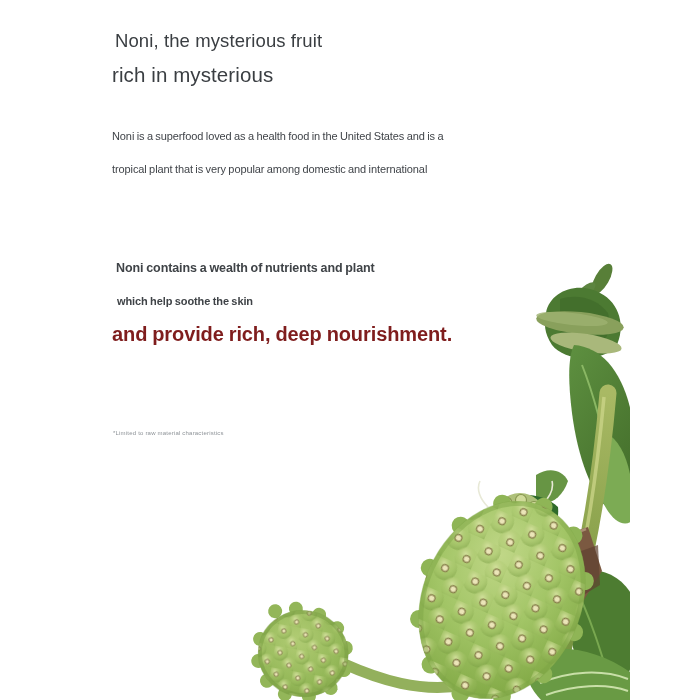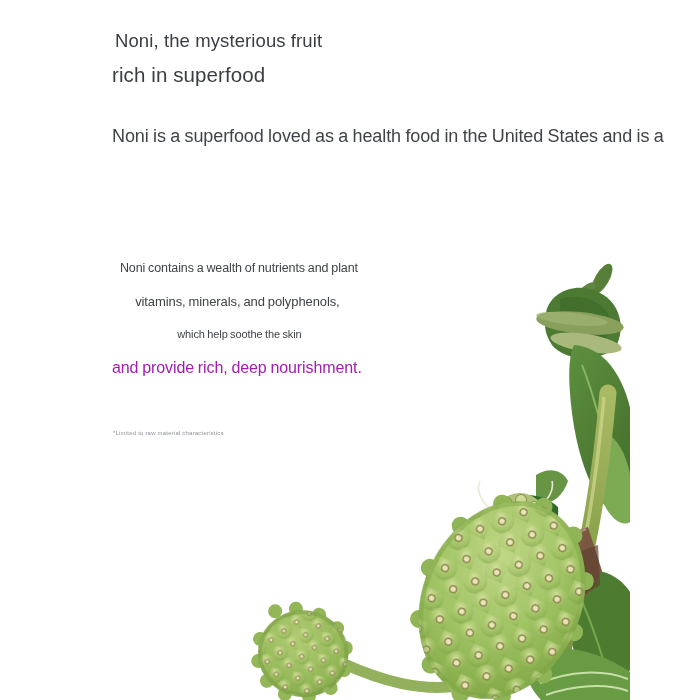--- a/index.html
+++ b/index.html
@@ -1,60 +1,60 @@
 <!DOCTYPE html>
 <html><head>
 <meta charset="utf-8">
 <style>
   html,body{margin:0;padding:0;background:#ffffff;}
   .page{
     position:relative;width:700px;height:700px;background:#ffffff;
-    overflow:hidden;font-family:"Liberation Sans",sans-serif;text-align:center;
+    overflow:hidden;font-family:"Liberation Sans",sans-serif;
   }
   .title-line1{
     position:absolute;left:115px;top:30px;font-size:18.5px;line-height:22px;
     color:#3a3e42;letter-spacing:0.1px;white-space:nowrap;
   }
   .title-line2{
     position:absolute;left:112px;top:62px;font-size:20.5px;line-height:25px;
     color:#3a3e42;letter-spacing:0.1px;white-space:nowrap;
   }
   .intro{position:absolute;left:112px;top:120px;color:#404449;}
   .intro .line{
-    height:32.5px;line-height:32.5px;font-size:18px;
+    height:32.5px;line-height:32.5px;font-size:11px;
     letter-spacing:-0.1px;word-spacing:-0.5px;white-space:nowrap;
   }
   .details{position:absolute;left:112px;top:252px;color:#3f4347;}
-  .details .line{height:33px;line-height:33px;white-space:nowrap;letter-spacing:-0.1px;word-spacing:-0.5px;}
+  .details .line{height:33px;line-height:33px;white-space:nowrap;letter-spacing:-0.1px;word-spacing:-0.5px;font-weight:bold;}
   .d0{font-size:12.5px;padding-left:4px;}
   .d1{font-size:14.5px;padding-left:1px;}
   .d2{font-size:13px;padding-left:1px;}
   .d3{font-size:11px;padding-left:5px;}
-  .d4{font-size:16px;color:#a21caf;}
+  .d4{font-size:20px;color:#7f1d1d;}
   .footnote{
     position:absolute;left:113px;top:429px;font-size:6px;line-height:8px;
     color:#8d9297;letter-spacing:0.2px;white-space:nowrap;
   }
   .photo{position:absolute;left:230px;top:255px;width:400px;height:445px;}
 </style>
 </head>
 <body>
 
 <div class="page">
 
   <div class="title-line1">Noni, the mysterious fruit</div>
-  <div class="title-line2">rich in superfood</div>
+  <div class="title-line2">rich in mysterious</div>
 
   <div class="intro">
     <div class="line">Noni is a superfood loved as a health food in the United States and is a</div>
+    <div class="line">tropical plant that is very popular among domestic and international</div>
   </div>
 
   <div class="details">
     <div class="line d0">Noni contains a wealth of nutrients and plant</div>
-    <div class="line d2">vitamins, minerals, and polyphenols,</div>
     <div class="line d3">which help soothe the skin</div>
     <div class="line d4">and provide rich, deep nourishment.</div>
   </div>
 
   <div class="footnote">*Limited to raw material characteristics</div>
 
   <svg class="photo" viewBox="0 0 400 445" xmlns="http://www.w3.org/2000/svg">
     <defs>
       <radialGradient id="fruitGrad" cx="0.38" cy="0.30" r="0.85">
         <stop offset="0" stop-color="#c0d787"></stop>

